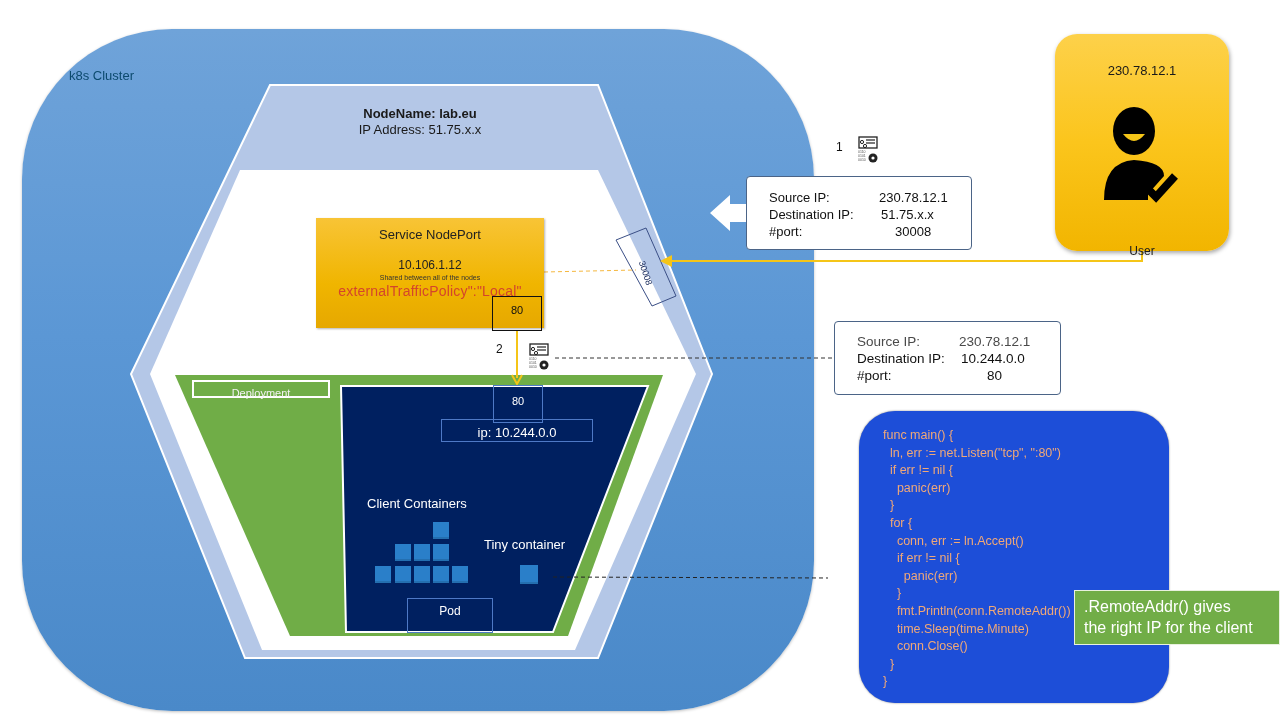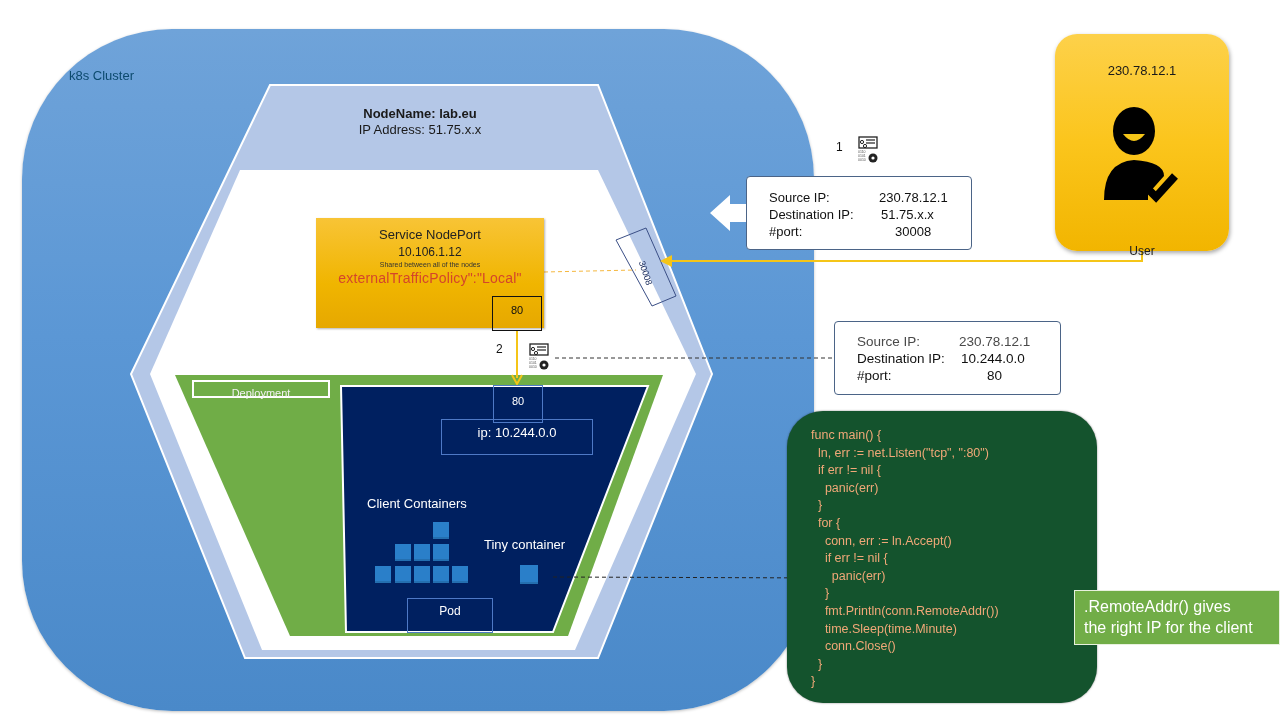--- a/index.html
+++ b/index.html
@@ -5,45 +5,45 @@
   html, body { margin:0; padding:0; }
   body { width:1280px; height:720px; position:relative; overflow:hidden; background:#ffffff; font-family:"Liberation Sans", sans-serif; }
   .abs { position:absolute; }
   #cluster { left:22px; top:29px; width:792px; height:682px; border-radius:150px; background:linear-gradient(180deg,#6fa3d9 0%,#5b97d5 45%,#4a89c9 100%); box-shadow:0 1px 3px rgba(0,0,0,0.25); }
   #cluster-label { left:69px; top:68px; color:#0c4a6e; font-size:13px; }
   svg.shapes { position:absolute; left:0; top:0; }
   .node-title { left:320px; top:106px; width:200px; text-align:center; font-size:13px; color:#1a1a1a; line-height:16px; }
   .node-title b { font-weight:bold; }
   #svc { left:316px; top:218px; width:228px; height:110px; background:linear-gradient(180deg,#f8c436 0%,#f0b500 60%,#e6a800 100%); box-shadow:1px 1px 2px rgba(0,0,0,0.3); text-align:center; }
   #svc .t1 { font-size:13px; color:#222; margin-top:9px; }
-  #svc .t2 { font-size:12px; color:#222; margin-top:3px; }
+  #svc .t2 { font-size:12px; color:#222; margin-top:16px; }
   #svc .t3 { font-size:7px; color:#333; margin-top:2px; }
   #svc .t4 { font-size:14px; color:#d4452b; margin-top:2px; letter-spacing:0.2px; }
   #svc-port { left:492px; top:296px; width:50px; height:35px; border:1px solid #111; box-sizing:border-box; text-align:center; font-size:11px; line-height:26px; color:#111; }
   #nodeport-label { left:633px; top:268px; transform:rotate(72deg); font-size:9px; color:#1d2e5e; white-space:nowrap; }
   #deploy-label { left:192px; top:380px; width:138px; height:18px; border:2px solid #ffffff; box-sizing:border-box; color:#f2f2f2; font-size:11px; text-align:center; line-height:23px; }
   #pod-port { left:493px; top:385px; width:50px; height:38px; border:1px solid #4e79c6; box-sizing:border-box; color:#fff; text-align:center; font-size:11px; line-height:30px; }
-  #pod-ip { left:441px; top:419px; width:152px; height:36px; border:1px solid #4e79c6; box-sizing:border-box; color:#fff; text-align:center; font-size:13px; line-height:26px; }
+  #pod-ip { left:441px; top:419px; width:152px; height:23px; border:1px solid #4e79c6; box-sizing:border-box; color:#fff; text-align:center; font-size:13px; line-height:26px; }
   #client-label { left:367px; top:496px; color:#fff; font-size:13px; }
   #tiny-label { left:484px; top:537px; color:#fff; font-size:13px; }
   .cube { position:absolute; width:16px; height:17px; background:#2a7fc9; box-shadow:inset 0 -2px 0 rgba(0,0,0,0.12); }
   #pod-label { left:407px; top:598px; width:86px; height:35px; border:1px solid #4e79c6; box-sizing:border-box; color:#fff; text-align:center; font-size:12px; line-height:24px; }
   #step1 { left:836px; top:140px; font-size:12px; color:#111; }
   #step2 { left:496px; top:342px; font-size:12px; color:#111; }
   .pkt-icon { width:24px; height:30px; }
   .info-box { background:#fff; border:1px solid #4b6487; border-radius:4px; box-sizing:border-box; font-size:13px; color:#111; }
   .info-box .row { display:flex; height:17px; line-height:17px; }
   #box1 { left:746px; top:176px; width:226px; height:74px; padding:12px 0 0 22px; }
   #box1 .k { width:110px; } 
   #box2 { left:834px; top:321px; width:227px; height:74px; padding:11px 0 0 22px; font-size:13.5px; }
   #box2 .k { width:100px; }
   #user-card { left:1055px; top:34px; width:174px; height:217px; border-radius:22px; background:linear-gradient(180deg,#fdd14a 0%,#fbc51c 50%,#f2b500 100%); box-shadow:1px 2px 4px rgba(0,0,0,0.35); }
   #user-ip { left:1055px; top:63px; width:174px; text-align:center; font-size:13px; color:#1a1a1a; }
   #user-name { left:1055px; top:208px; width:174px; text-align:center; font-size:12px; color:#1a1a1a;margin-top:36px; }
-  #code { left:787px; top:411px; width:310px; height:292px; background:#14532d; border-radius:36px; box-shadow:0 0 2px rgba(0,0,0,0.5); }
+  #code { left:859px; top:411px; width:310px; height:292px; background:#1d4ed8; border-radius:36px; box-shadow:0 0 2px rgba(0,0,0,0.5); }
   #code pre { margin:0; position:absolute; left:24px; top:16px; font-family:"Liberation Sans", sans-serif; font-size:12.5px; line-height:17.6px; color:#f0a878; }
   #callout { left:1074px; top:590px; width:206px; height:55px; background:#71ad47; border:1px solid #e8f1de; box-sizing:border-box; color:#fff; font-size:16px; line-height:21px; padding:5px 0 0 9px; }
 </style>
 </head>
 <body>
 
 <div id="cluster" class="abs"></div>
 <div id="cluster-label" class="abs">k8s Cluster</div>
 
 <svg class="shapes" width="1280" height="720">

